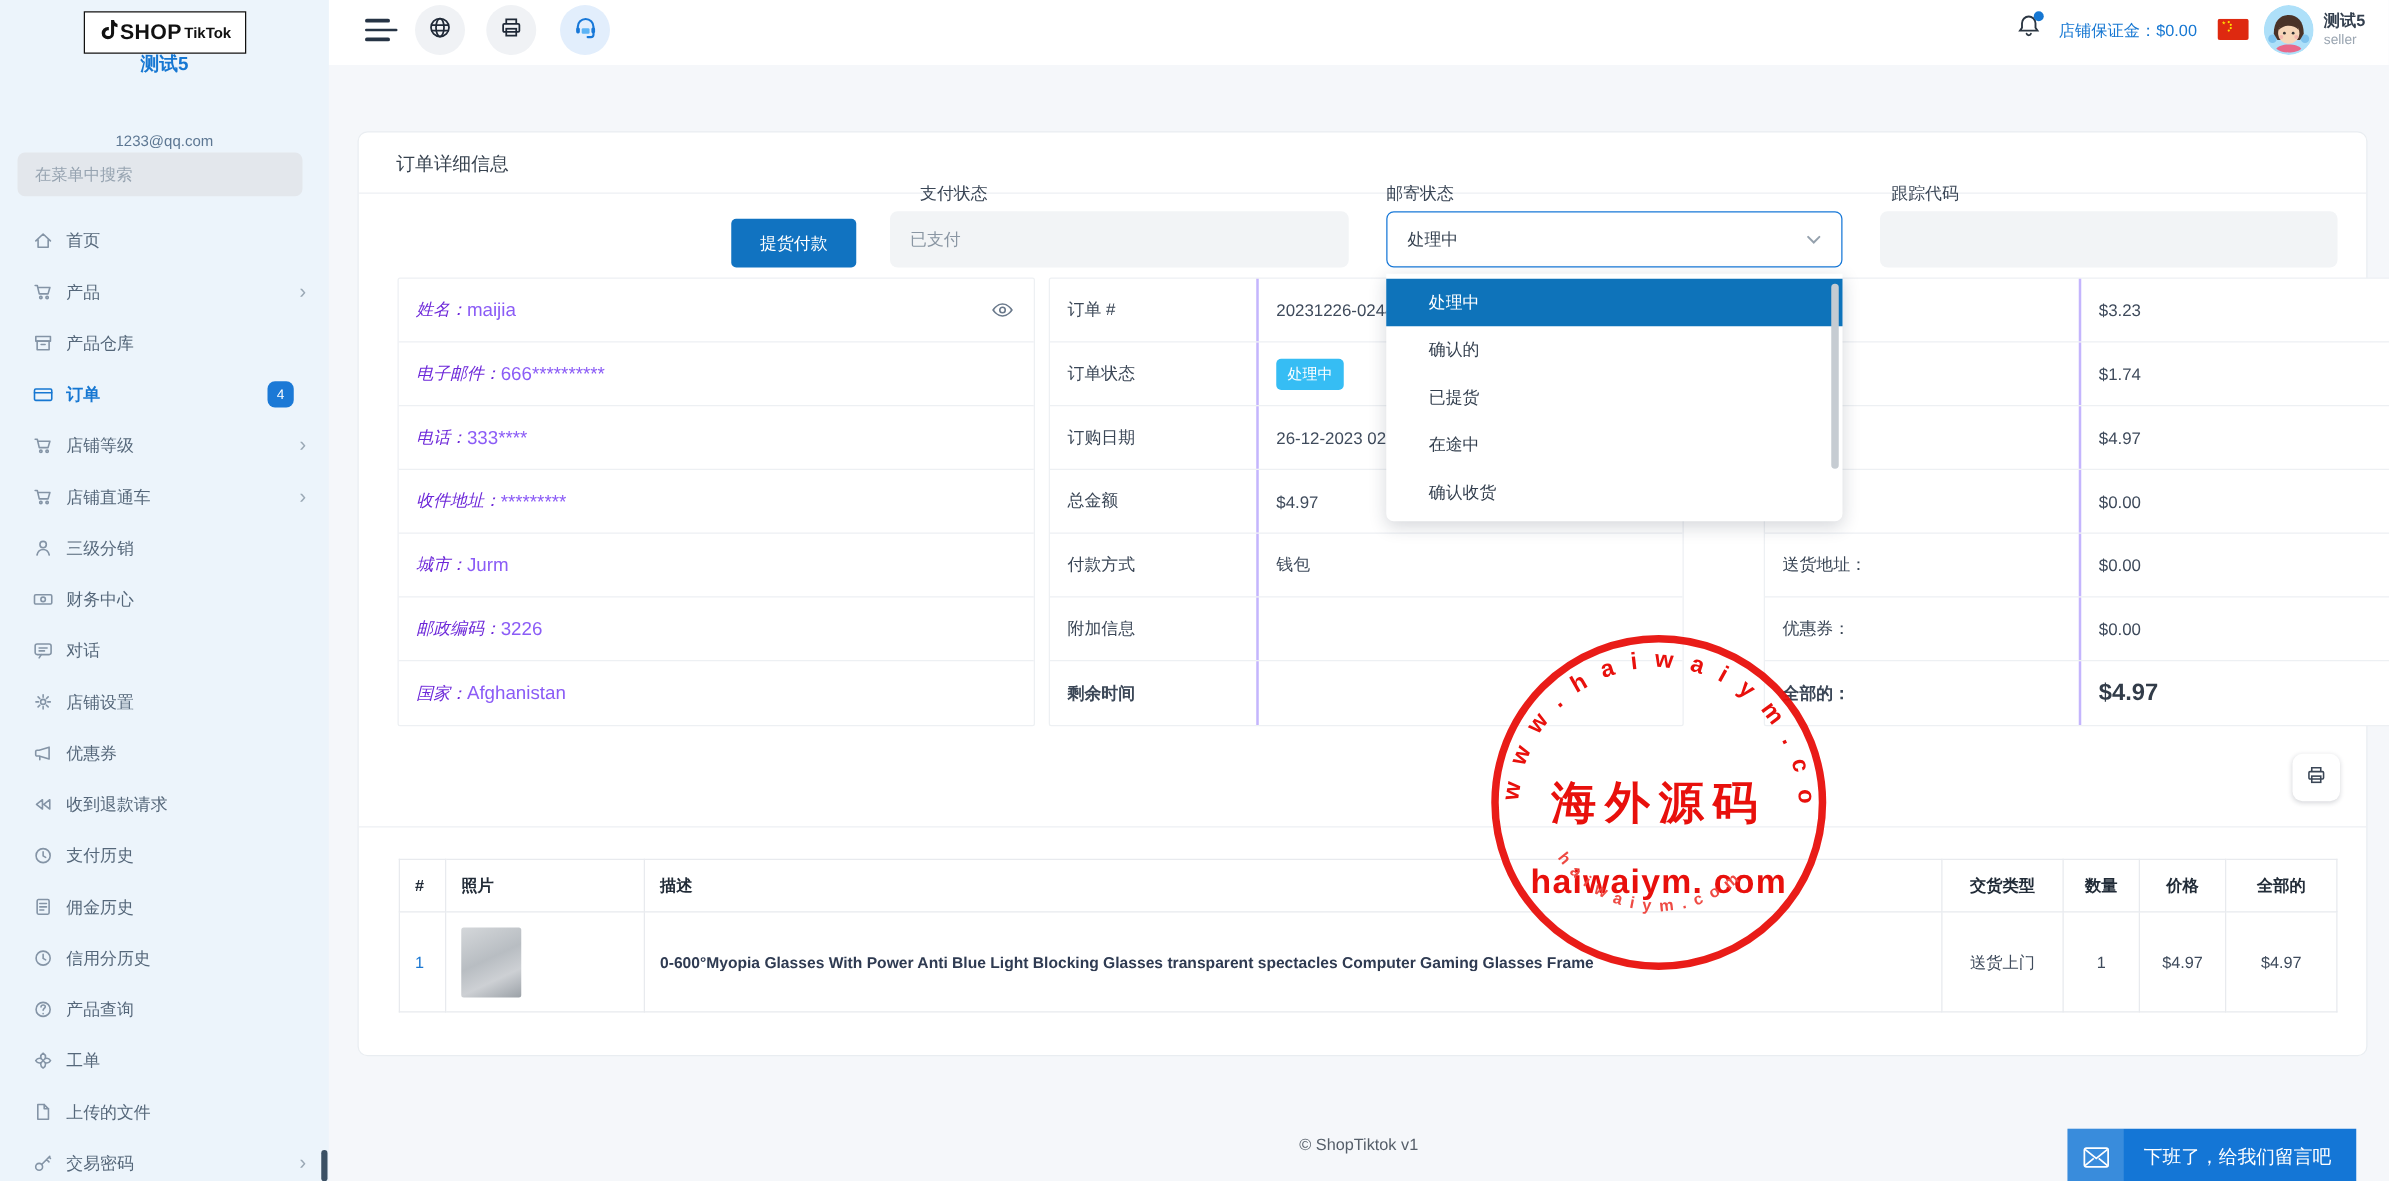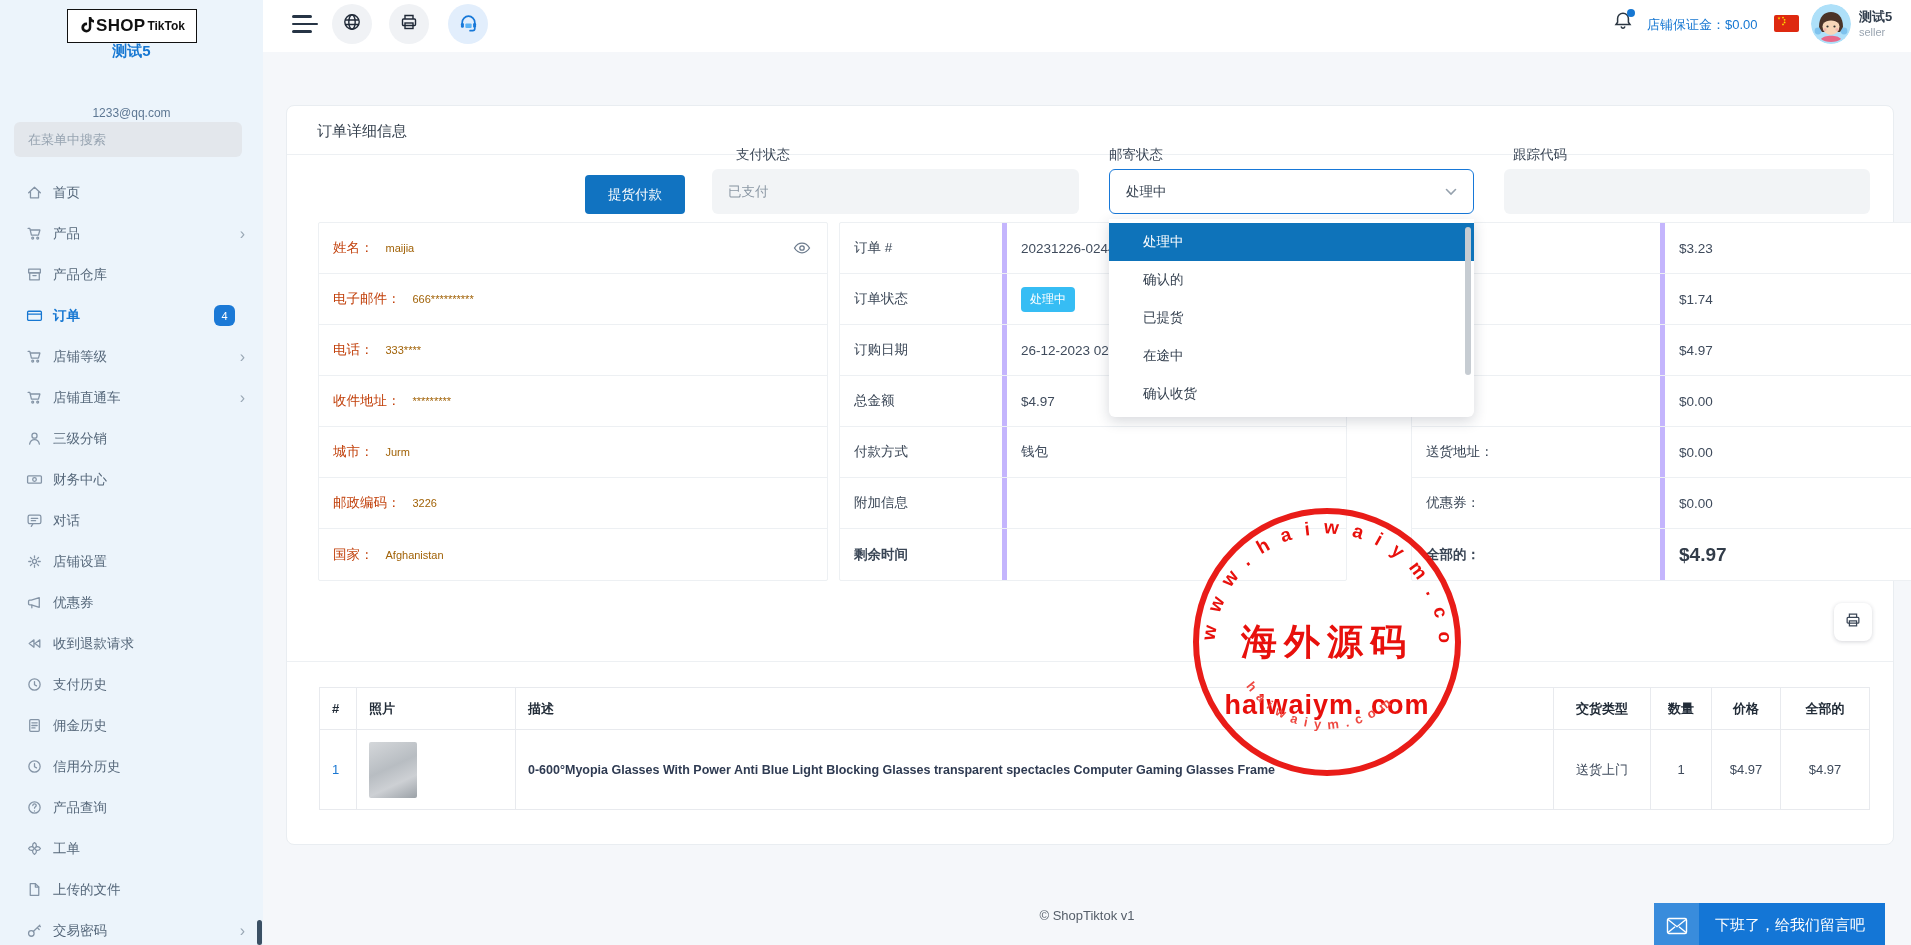--- a/index.html
+++ b/index.html
@@ -56,26 +56,26 @@
   .dd-option { height:38px; display:flex; align-items:center; padding-left:34px; font-size:13.5px; color:#333f4e; cursor:pointer; }
   .dd-option.selected { background:#0e73ba; color:#fff; }
   .dd-thumb { position:absolute; right:3px; top:8px; width:6px; height:148px; background:#c6ccd2; border-radius:3px; }
 
   .info-table { position:absolute; top:116px; border:1px solid #edf0f3; border-radius:2px; background:#fff; }
   .t-cust { left:31px; width:510px; }
   .t-order { left:552px; width:508px; }
   .t-sum { left:1124px; width:511px;text-align:right; }
   .info-row { height:51px; display:flex; align-items:center; border-bottom:1px solid #edf0f3; position:relative; }
   .info-row:last-child { border-bottom:none; }
-  .i-lbl { padding-left:14px; font-size:13.5px; color:#c2410c; white-space:nowrap; }
-  .i-val { margin-left:12px; font-size:11px; color:#a16207; }
+  .i-lbl { padding-left:14px; font-size:13.5px; color:#6d28d9; white-space:nowrap;font-style:italic; }
+  .i-val { font-size:15px; color:#8b5cf6; }
   .eye-btn { position:absolute; right:16px; top:18px; cursor:pointer; }
   .kv-row { height:51px; display:flex; align-items:stretch; border-bottom:1px solid #edf0f3; }
   .kv-row:last-child { border-bottom:none;font-weight:bold; }
-  .kv-l { display:flex; align-items:center; padding-left:14px; font-size:13.5px; color:#3a4656; border-right:5px solid #c4b5fd; flex:none; }
+  .kv-l { display:flex; align-items:center; padding-left:14px; font-size:13.5px; color:#3a4656; border-right:2px solid #c4b5fd; flex:none; }
   .t-order .kv-l { width:167px; }
   .t-sum .kv-l { width:253px; }
   .kv-v { display:flex; align-items:center; padding-left:14px; font-size:13.5px; color:#3f4b5c; flex:1; overflow:hidden; white-space:nowrap; }
   .kv-row.total .kv-v { font-size:19px; color:#323c49; }
   .badge-processing { background:#36bdf4; color:#fff; font-size:12px; padding:4px 9px; border-radius:4px; }
 
   .print-btn { position:absolute; left:1547px; top:497px; width:38px; height:38px; background:#fff; border-radius:8px; box-shadow:0 1px 4px rgba(20,30,50,.18); display:flex; align-items:center; justify-content:center; cursor:pointer; }
 
   
   .prod-table { position:absolute; left:32px; top:581px; width:1550px; border:1px solid #e8eaee; border-collapse:collapse; table-layout:fixed; }

